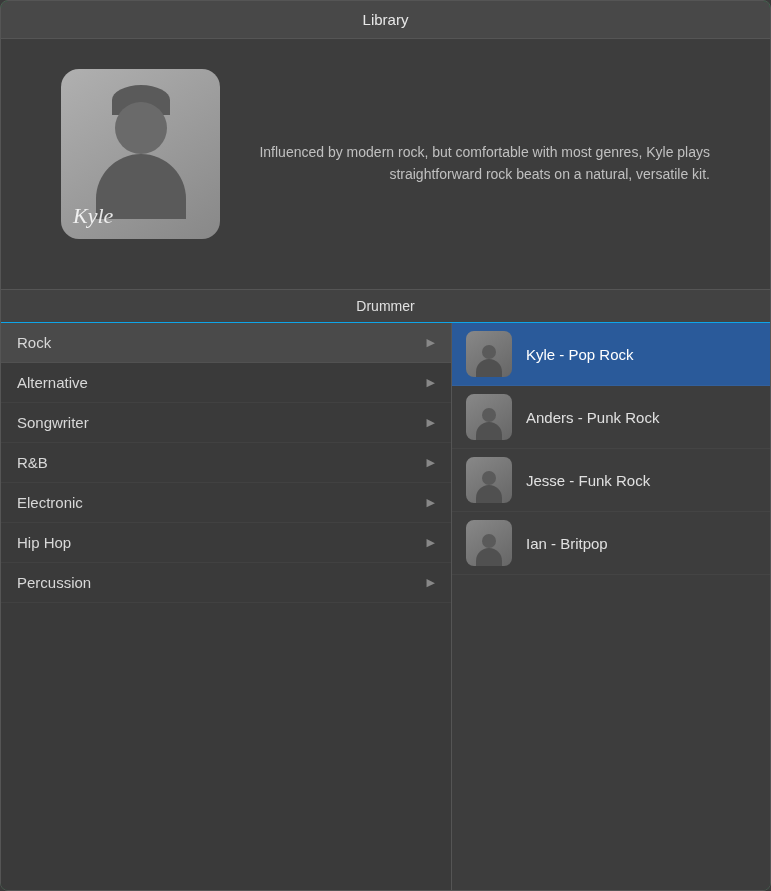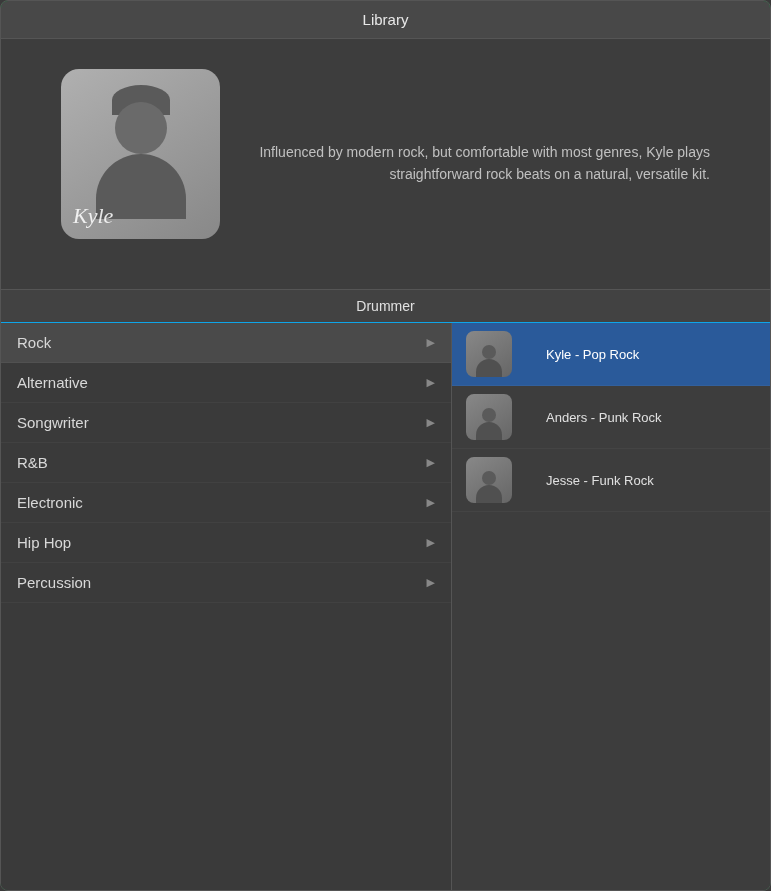--- a/index.html
+++ b/index.html
@@ -217,23 +217,22 @@
     }
 
     .t-body {
       width: 26px;
       height: 18px;
       background: #505050;
       border-radius: 13px 13px 0 0;
     }
 
     .drummer-name {
-      font-size: 13px;
+      font-size: 15px;
       color: #e0e0e0;
-      margin-left: 20px;
     }
 
     .drummer-item.selected .drummer-name {
       color: #ffffff;
     }
 
     
     ::-webkit-scrollbar {
       width: 6px;
     }
@@ -322,18 +321,27 @@
         </div>
         <div class="drummer-item">
           <div class="drummer-thumb">
             <div class="drummer-thumb-silhouette">
               <div class="t-head"></div>
               <div class="t-body"></div>
             </div>
           </div>
           <span class="drummer-name">Jesse - Funk Rock</span>
         </div>
+        <div class="drummer-item">
+          <div class="drummer-thumb">
+            <div class="drummer-thumb-silhouette">
+              <div class="t-head"></div>
+              <div class="t-body"></div>
+            </div>
+          </div>
+          <span class="drummer-name">Ian - Britpop</span>
+        </div>
       </div>
 
     </div>
   </div>
 
 </div>
 
 </body></html>

